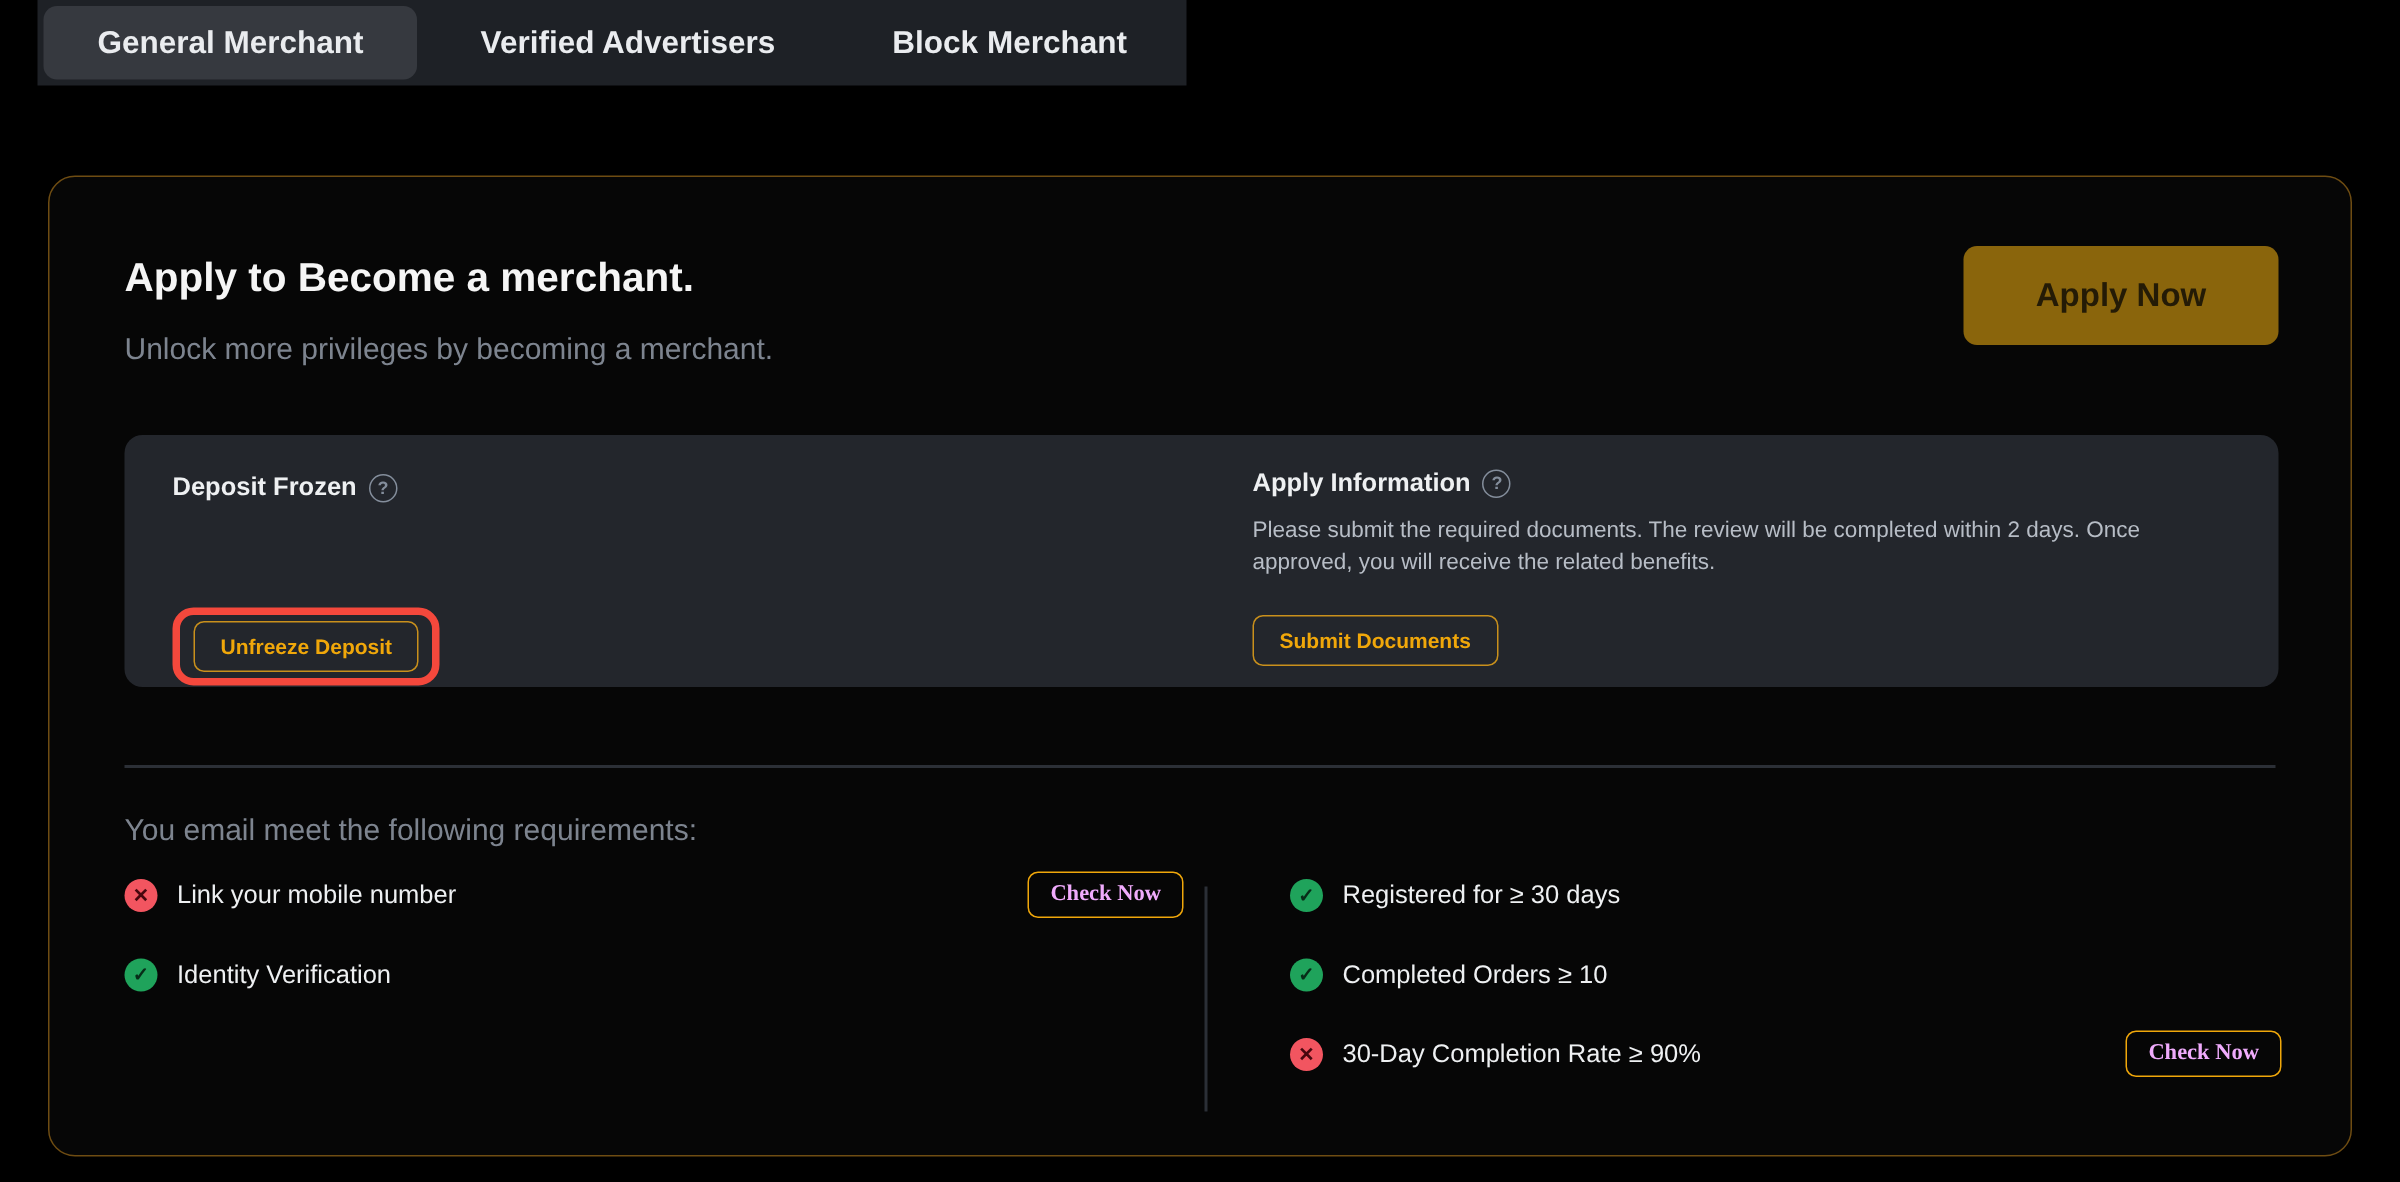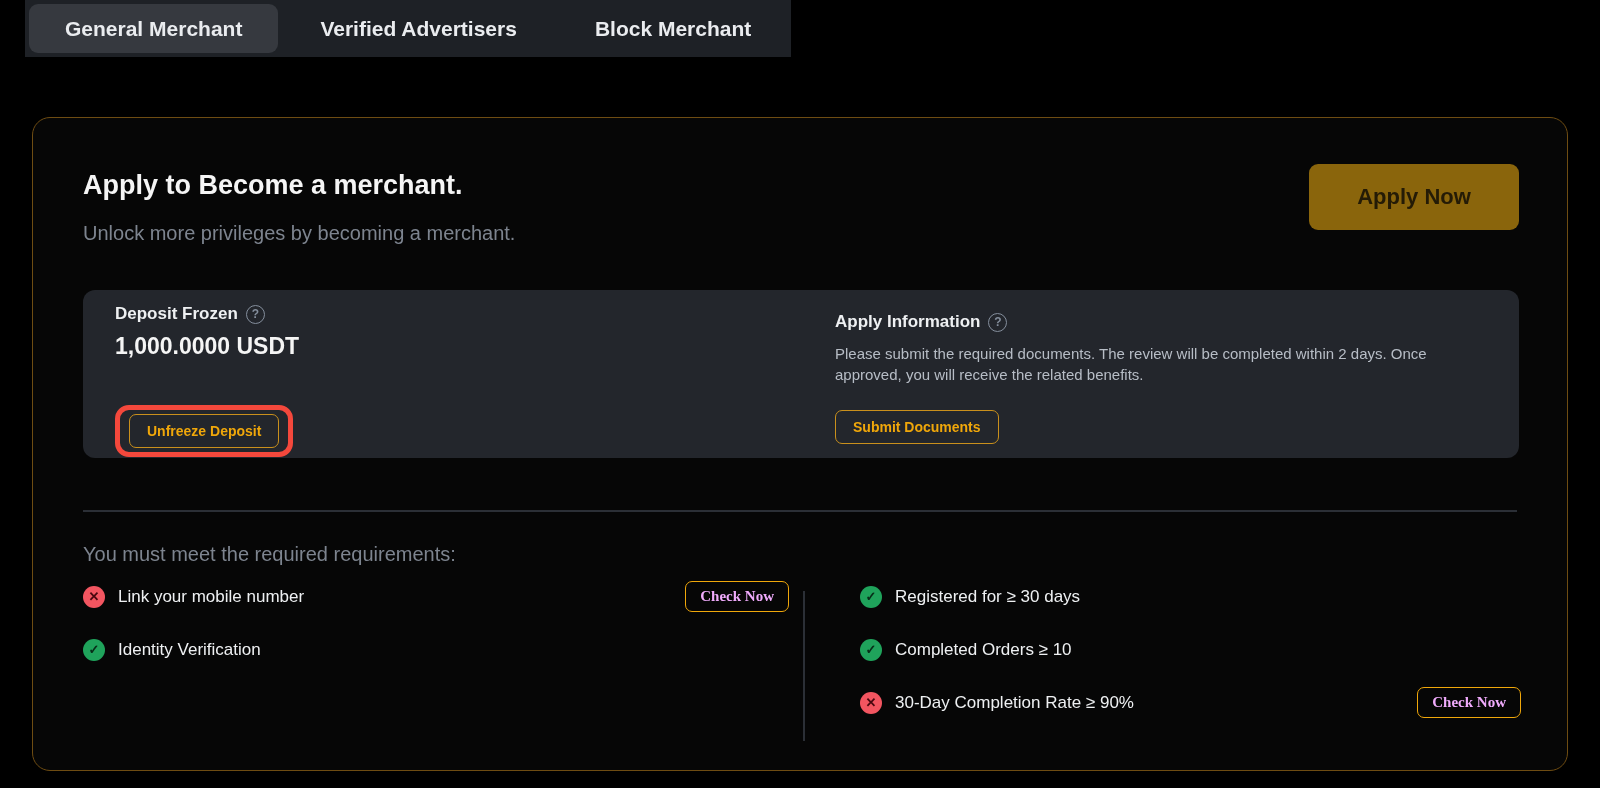--- a/index.html
+++ b/index.html
@@ -24,21 +24,21 @@
   .card-subtitle { position:absolute; left:50px; top:104px; color:#7d848f;
                    font-size:20px; }
   .apply-btn { position:absolute; right:48px; top:46px; width:210px; height:66px;
                background:#8a650c; border:none; border-radius:9px;
                color:#241b06; font-size:22px; font-weight:bold;
                font-family:inherit; cursor:pointer; }
 
   
   .panel { position:absolute; left:50px; top:172px; width:1436px; height:168px;
            background:#23262c; border-radius:12px; display:flex; }
-  .panel-left { flex:0 0 752px; padding:14px 0 0 32px; position:relative; }
+  .panel-left { flex:0 0 752px; padding:25px 0 0 32px; position:relative; }
   .panel-right { flex:1; padding:22px 70px 0 0; position:relative; }
 
   .section-label-row { display:flex; align-items:center; gap:8px; }
   .section-label { color:#eef0f2; font-size:17px; font-weight:bold; }
   .q-icon { width:19px; height:19px; border:1.5px solid #848e9c; border-radius:50%;
             color:#848e9c; font-size:12px; font-weight:bold; display:flex;
             align-items:center; justify-content:center; cursor:pointer; }
   .deposit-amount { margin-top:9px; color:#f5f5f5; font-size:23px; font-weight:bold; }
 
   .outline-btn { display:inline-block; background:transparent;
@@ -95,42 +95,41 @@
   <div class="card-subtitle">Unlock more privileges by becoming a merchant.</div>
   <button class="apply-btn">Apply Now</button>
 
   <div class="panel">
 
     <div class="panel-left">
       <div class="section-label-row">
         <span class="section-label">Deposit Frozen</span>
         <span class="q-icon">?</span>
       </div>
-      <div class="deposit-amount">1,000.0000 USDT</div>
       <div class="red-highlight">
         <button class="outline-btn">Unfreeze Deposit</button>
       </div>
     </div>
 
     <div class="panel-right">
       <div class="section-label-row">
         <span class="section-label">Apply Information</span>
         <span class="q-icon">?</span>
       </div>
       <div class="review-desc">Please submit the required documents. The review will be completed within 2 days. Once approved, you will receive the related benefits.</div>
       <div class="submit-wrap">
         <button class="outline-btn">Submit Documents</button>
       </div>
     </div>
 
   </div>
 
   <div class="h-divider"></div>
 
-  <div class="req-heading">You must meet the required requirements:</div>
+  <div class="req-heading">You email meet the following requirements:</div>
 
   <div class="req-area">
 
     <div class="req-col left">
       <div class="req-row">
         <span class="req-icon icon-fail"></span>
         <span class="req-label">Link your mobile number</span>
         <span class="req-spacer"></span>
         <button class="check-btn">Check Now</button>
       </div>

